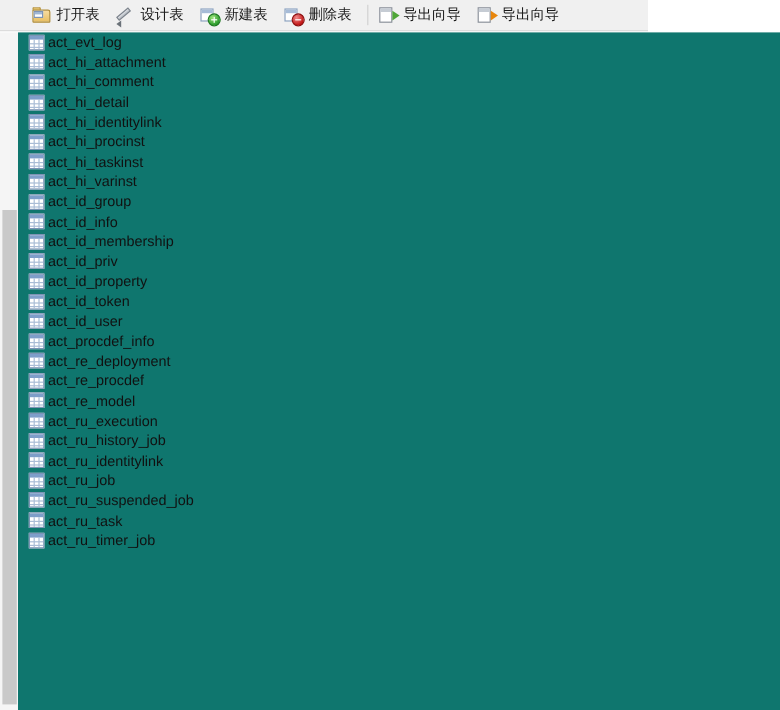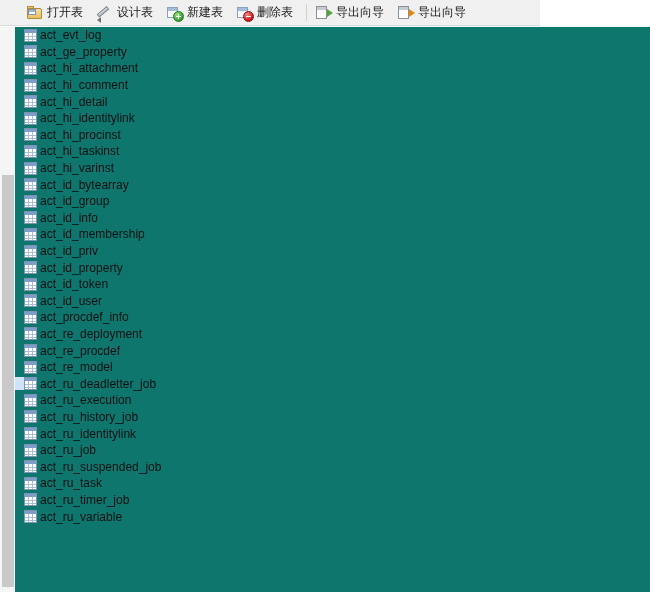--- a/index.html
+++ b/index.html
@@ -348,30 +348,20 @@
       <span class="rlabel">act_evt_log</span>
     </div>
     <div class="row">
       <span class="tbl-ico">
         <span class="hdr"></span>
         <span class="vl1"></span>
         <span class="vl2"></span>
         <span class="hl1"></span>
         <span class="hl2"></span>
       </span>
-      <span class="rlabel">act_ge_property</span>
-    </div>
-    <div class="row">
-      <span class="tbl-ico">
-        <span class="hdr"></span>
-        <span class="vl1"></span>
-        <span class="vl2"></span>
-        <span class="hl1"></span>
-        <span class="hl2"></span>
-      </span>
       <span class="rlabel">act_hi_attachment</span>
     </div>
     <div class="row">
       <span class="tbl-ico">
         <span class="hdr"></span>
         <span class="vl1"></span>
         <span class="vl2"></span>
         <span class="hl1"></span>
         <span class="hl2"></span>
       </span>
@@ -428,30 +418,20 @@
       <span class="rlabel">act_hi_varinst</span>
     </div>
     <div class="row">
       <span class="tbl-ico">
         <span class="hdr"></span>
         <span class="vl1"></span>
         <span class="vl2"></span>
         <span class="hl1"></span>
         <span class="hl2"></span>
       </span>
-      <span class="rlabel">act_id_bytearray</span>
-    </div>
-    <div class="row">
-      <span class="tbl-ico">
-        <span class="hdr"></span>
-        <span class="vl1"></span>
-        <span class="vl2"></span>
-        <span class="hl1"></span>
-        <span class="hl2"></span>
-      </span>
       <span class="rlabel">act_id_group</span>
     </div>
     <div class="row">
       <span class="tbl-ico">
         <span class="hdr"></span>
         <span class="vl1"></span>
         <span class="vl2"></span>
         <span class="hl1"></span>
         <span class="hl2"></span>
       </span>
@@ -541,31 +521,20 @@
       <span class="tbl-ico">
         <span class="hdr"></span>
         <span class="vl1"></span>
         <span class="vl2"></span>
         <span class="hl1"></span>
         <span class="hl2"></span>
       </span>
       <span class="rlabel">act_re_model</span>
     </div>
     <div class="row">
-      <span class="edge-marker"></span>
-      <span class="tbl-ico">
-        <span class="hdr"></span>
-        <span class="vl1"></span>
-        <span class="vl2"></span>
-        <span class="hl1"></span>
-        <span class="hl2"></span>
-      </span>
-      <span class="rlabel">act_ru_deadletter_job</span>
-    </div>
-    <div class="row">
       <span class="tbl-ico">
         <span class="hdr"></span>
         <span class="vl1"></span>
         <span class="vl2"></span>
         <span class="hl1"></span>
         <span class="hl2"></span>
       </span>
       <span class="rlabel">act_ru_execution</span>
     </div>
     <div class="row">
@@ -621,23 +590,13 @@
     <div class="row">
       <span class="tbl-ico">
         <span class="hdr"></span>
         <span class="vl1"></span>
         <span class="vl2"></span>
         <span class="hl1"></span>
         <span class="hl2"></span>
       </span>
       <span class="rlabel">act_ru_timer_job</span>
     </div>
-    <div class="row">
-      <span class="tbl-ico">
-        <span class="hdr"></span>
-        <span class="vl1"></span>
-        <span class="vl2"></span>
-        <span class="hl1"></span>
-        <span class="hl2"></span>
-      </span>
-      <span class="rlabel">act_ru_variable</span>
-    </div>
   </div>
 
 </body></html>

